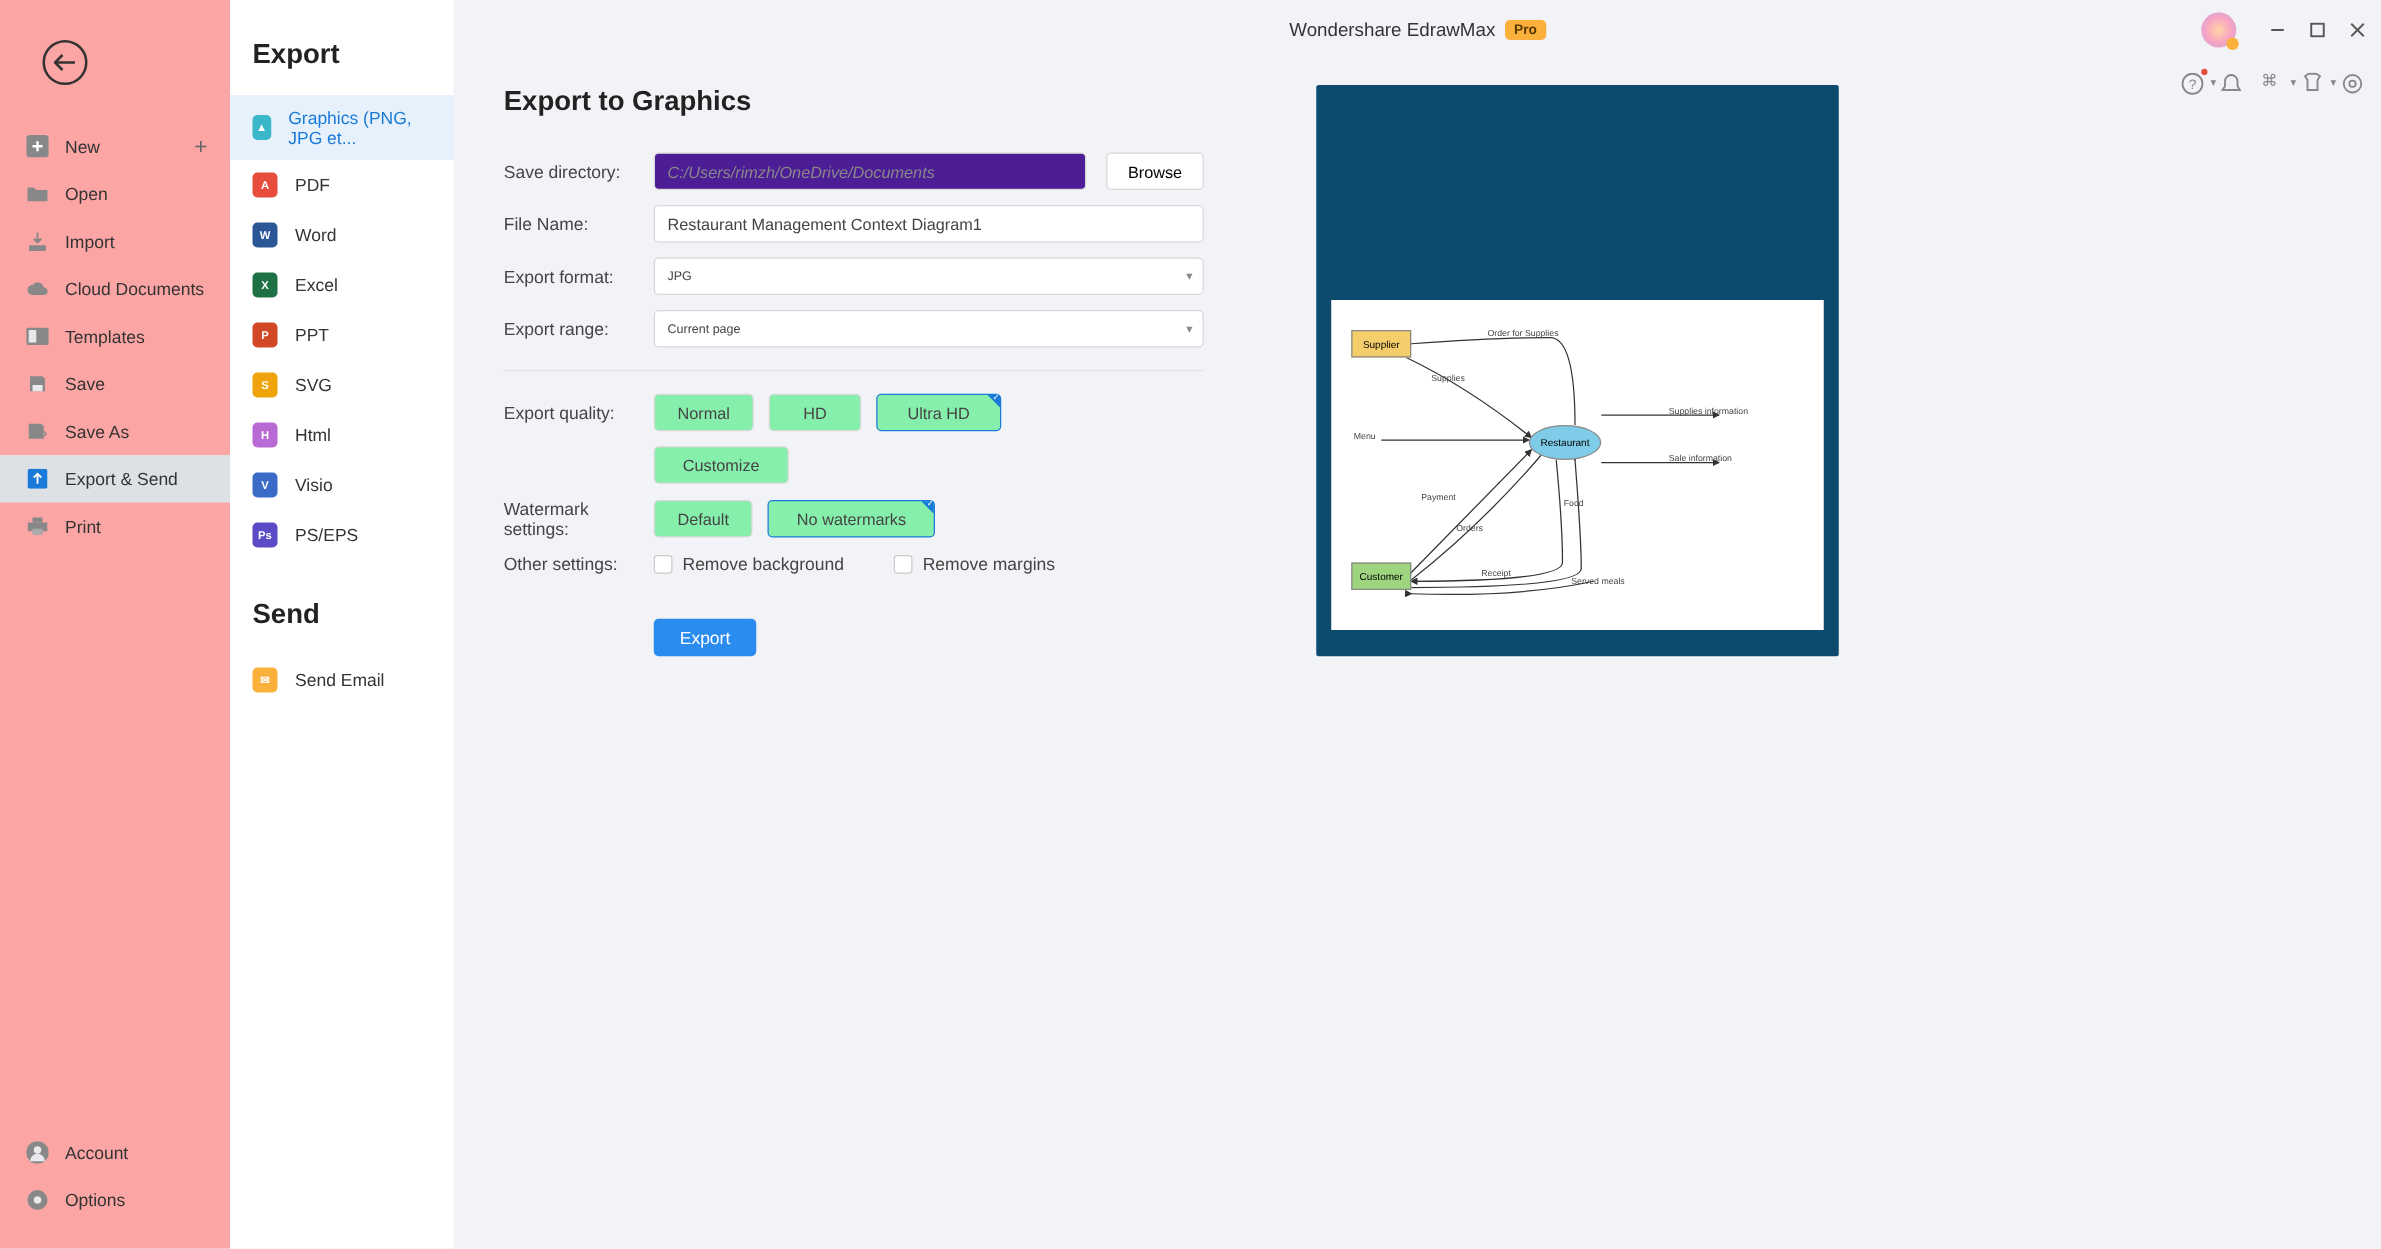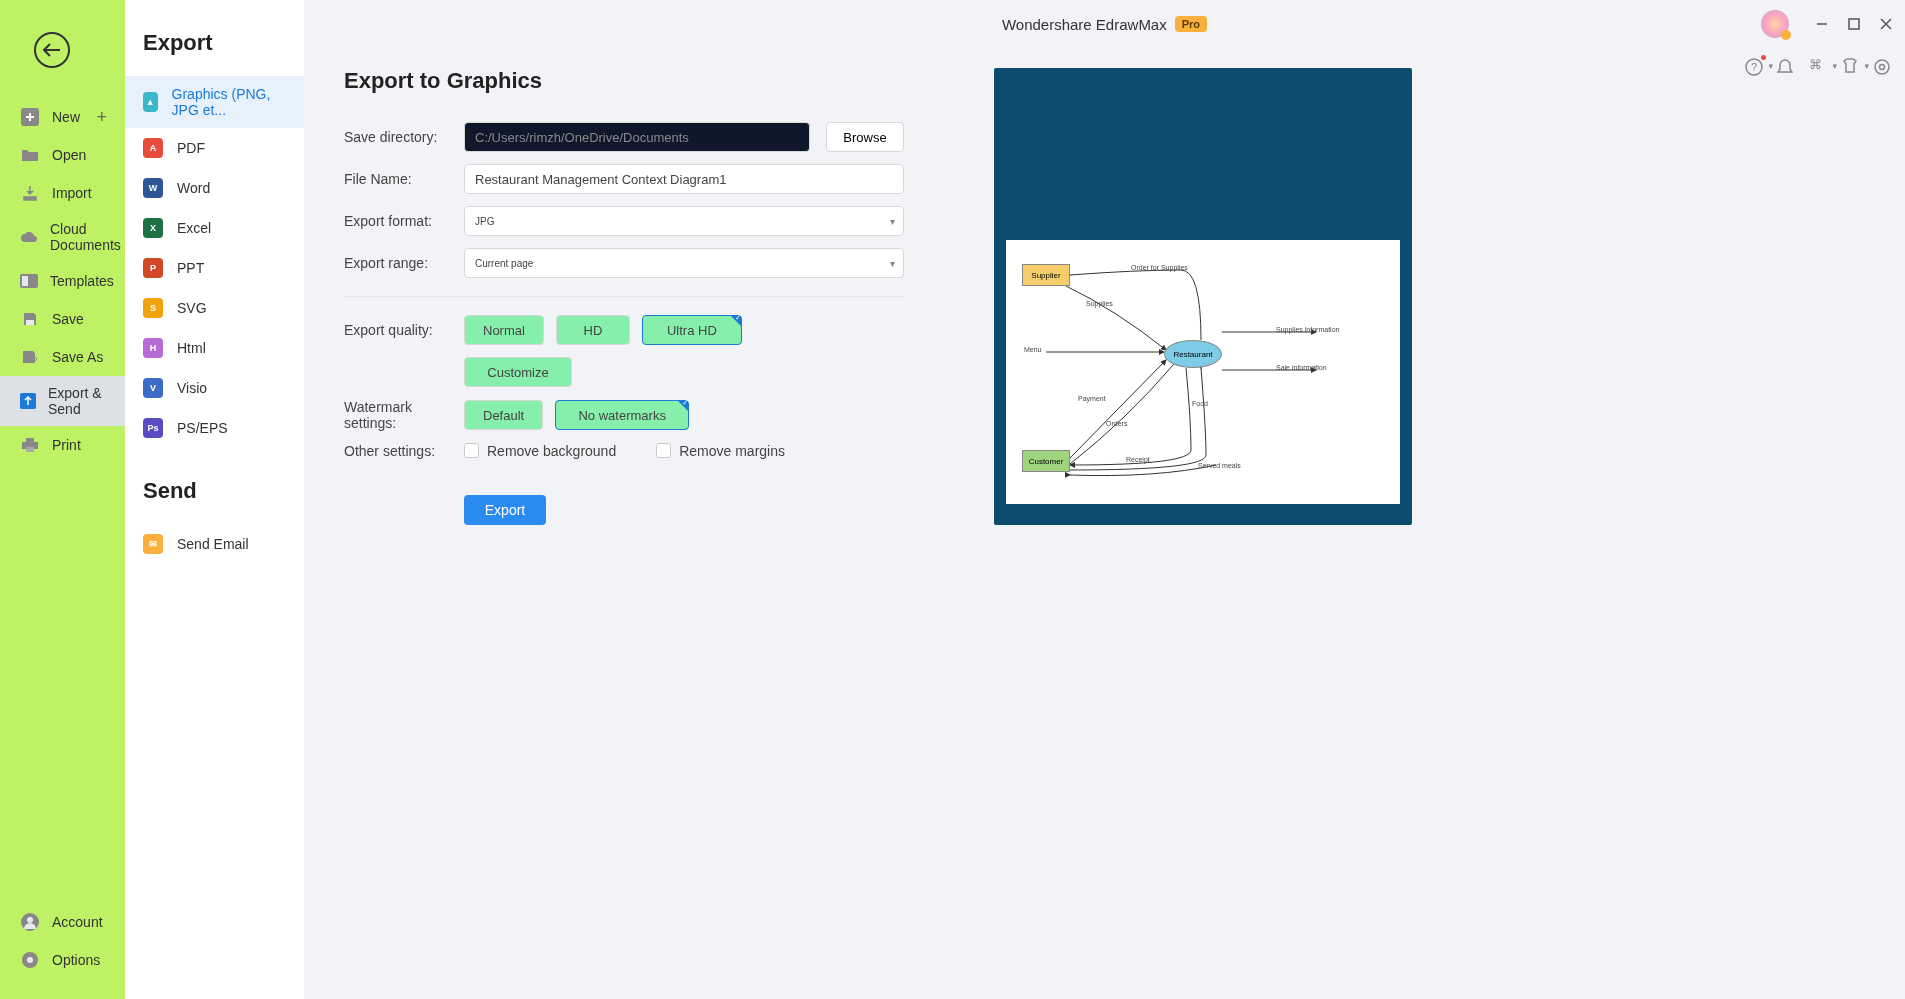--- a/index.html
+++ b/index.html
@@ -1,19 +1,19 @@
 <!DOCTYPE html>
 <html><head>
 <meta charset="utf-8">
 <style>
 * { margin: 0; padding: 0; box-sizing: border-box; font-family: -apple-system, BlinkMacSystemFont, "Segoe UI", Arial, sans-serif; }
 body { background: #f2f3f7; width: 1905px; height: 999px; overflow: hidden; display: flex; }
 
 
-.sidebar-left { width: 125px; background: #bef264; display: flex; flex-direction: column; padding-top: 20px; }
+.sidebar-left { width: 184px; background: #fca5a5; display: flex; flex-direction: column; padding-top: 20px; }
 .back-btn { width: 36px; height: 36px; border: 2px solid #333; border-radius: 50%; margin: 12px 0 30px 34px; display: flex; align-items: center; justify-content: center; cursor: pointer; }
 .nav-item { display: flex; align-items: center; padding: 9px 20px; cursor: pointer; font-size: 14px; color: #333; }
 .nav-item.active { background: #dde0e5; }
 .nav-item .nav-icon { width: 20px; height: 20px; margin-right: 12px; display: flex; align-items: center; justify-content: center; }
 .nav-item-new { position: relative; }
 .plus-add { position: absolute; right: 18px; color: #666; font-size: 18px; }
 .bottom-nav { margin-top: auto; padding-bottom: 20px; }
 
 
 .sidebar-formats { width: 179px; background: #fff; padding: 20px 0; }
@@ -35,35 +35,35 @@
 .toolbar-right { position: absolute; right: 14px; top: 58px; display: flex; gap: 14px; align-items: center; }
 .tb-icon { width: 18px; height: 18px; cursor: pointer; color: #888; position: relative; }
 .tb-icon .dot { position:absolute; top:-3px; right:-3px; width:5px; height:5px; background:#e74c3c; border-radius:50%; }
 
 .content { display: flex; padding: 20px 40px; }
 .form-area { width: 560px; }
 .page-title { font-size: 22px; font-weight: 700; color: #222; margin-bottom: 28px; }
 .form-row { display: flex; align-items: center; margin-bottom: 12px; font-size: 14px; color: #444; }
 .form-label { width: 120px; flex-shrink: 0; }
 .text-input { flex: 1; height: 30px; border: 1px solid #d8d8d8; border-radius: 4px; padding: 0 10px; font-size: 13px; background: #fff; color: #444; }
-.text-input.readonly { background: #0f172a; color: #888; }
+.text-input.readonly { background: #4c1d95; color: #888; font-style: italic; }
 .browse-btn { width: 78px; height: 30px; border: 1px solid #d8d8d8; border-radius: 4px; background: #fff; margin-left: 16px; font-size: 13px; cursor: pointer; }
 .select { flex: 1; height: 30px; border: 1px solid #d8d8d8; border-radius: 4px; padding: 0 10px; font-size: 10px; background: #fff; position: relative; display: flex; align-items: center; color: #444; }
 .select::after { content: "▾"; position: absolute; right: 8px; color: #888; font-size: 10px; }
 .divider { border: none; border-top: 1px solid #e4e4e4; margin: 18px 0; }
 
 .btn-group { display: flex; gap: 12px; }
 .opt-btn { height: 30px; padding: 0 18px; border: 1px solid #d8d8d8; border-radius: 4px; background: #86efac; font-size: 13px; cursor: pointer; position: relative; min-width: 74px; color:#444; }
 .opt-btn.selected { border-color: #1a7ad9; }
 .opt-btn.selected::after { content: ""; position: absolute; top: 0; right: 0; border-top: 10px solid #1a7ad9; border-left: 10px solid transparent; }
 .opt-btn.selected::before { content: "✓"; position: absolute; top: -2px; right: 0px; color: #fff; font-size: 7px; z-index: 1; }
 .opt-btn.wide { min-width: 134px; }
 
 .checkbox-row { display: flex; gap: 40px; }
-.checkbox-item { display: flex; align-items: flex-start; gap: 8px; font-size: 14px; color: #444; }
+.checkbox-item { display: flex; align-items: flex-end; gap: 8px; font-size: 14px; color: #444; }
 .chk { width: 15px; height: 15px; border: 1px solid #ccc; border-radius: 3px; background: #fff; }
 
 .export-btn { width: 82px; height: 30px; background: #2b8cf0; color: #fff; border: none; border-radius: 4px; font-size: 14px; cursor: pointer; margin-top: 24px; margin-left: 120px; }
 
 
 .preview-panel { margin-left: 90px; width: 418px; background: #0c4a6e; padding: 12px; border-radius: 2px; }
 .preview-canvas { width: 100%; height: 264px; background: #fff; margin-top: 160px; position: relative; }
 
 
 .node { position: absolute; font-size: 8px; display: flex; align-items: center; justify-content: center; border: 1px solid #888; }

